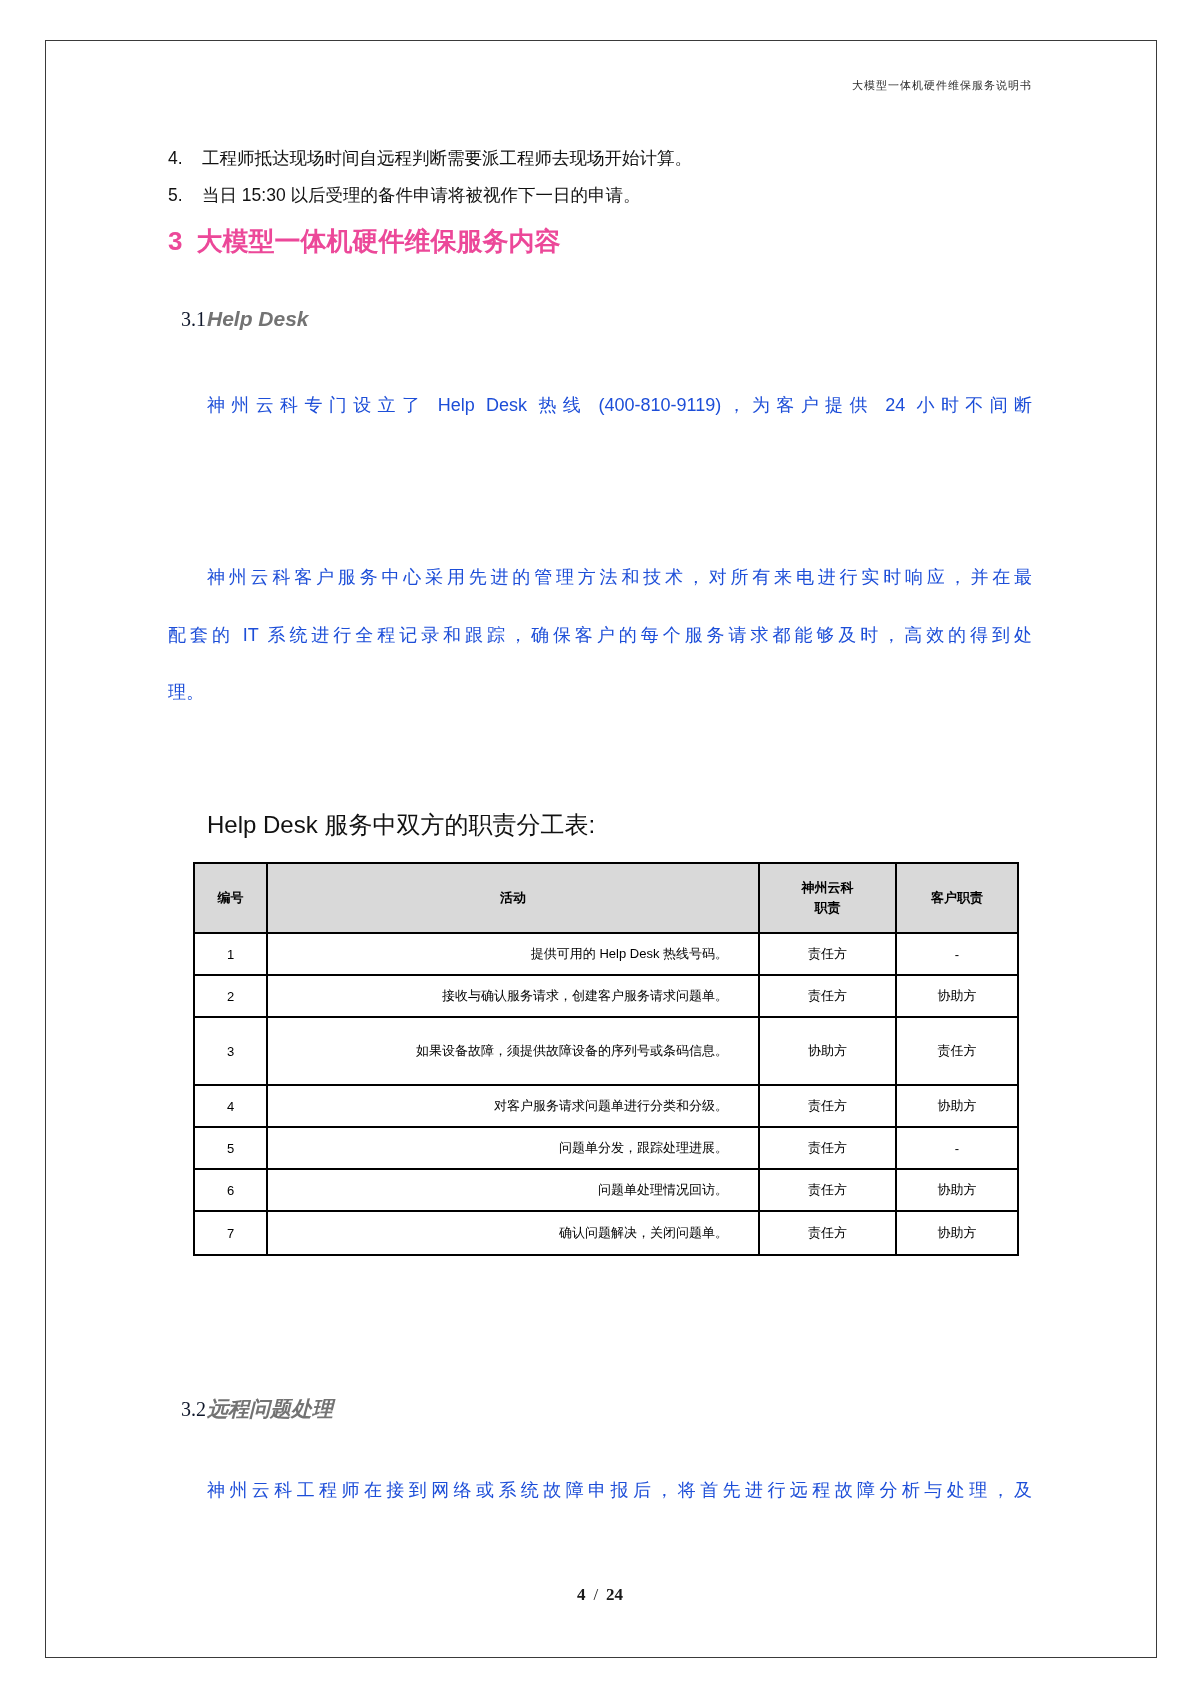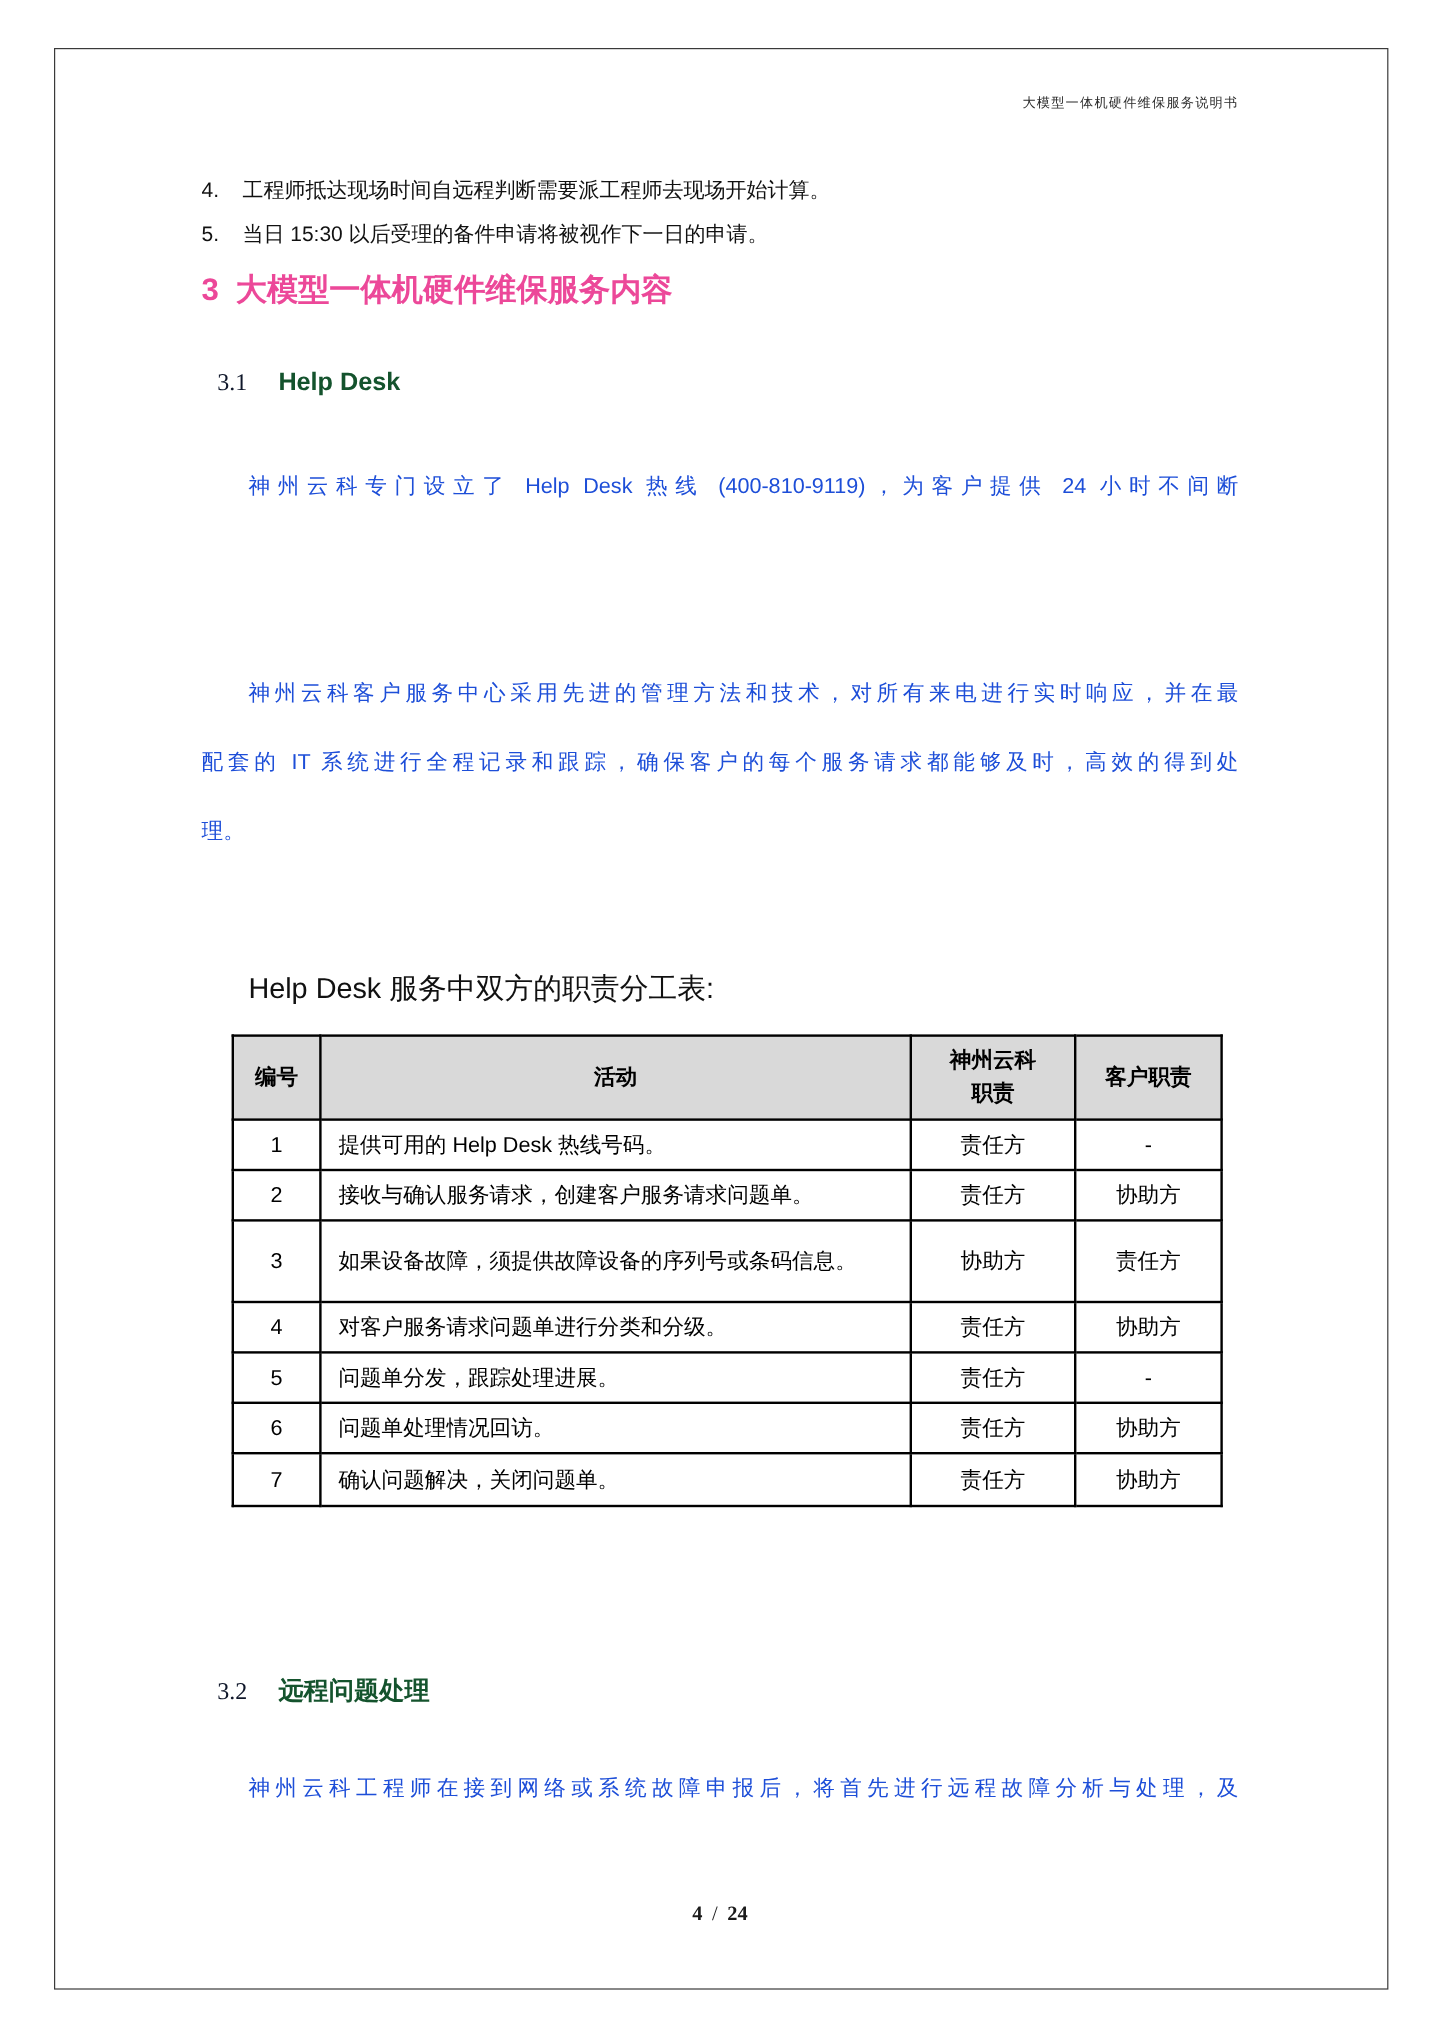--- a/index.html
+++ b/index.html
@@ -23,44 +23,44 @@
   .h1 {
     position:absolute; left:168px; top:224px; width:900px;
     font-size:26px; font-weight:bold; color:#ec4899;
   }
   .h1 .h1-num { margin-right:14px; }
   .h2 { position:absolute; left:181px; width:900px; }
   .h2 .h2-num {
     font-family:"Liberation Serif","DejaVu Serif",serif;
     font-size:20px; color:#0f172a;
   }
-  .h2 .h2-title { font-size:21px; font-weight:bold; color:#14532d; margin-left:26px; }
+  .h2 .h2-title { font-size:21px; font-weight:bold; color:#737373; margin-left:1px;font-style:italic; }
   .h2-31 { top:307px; }
   .h2-32 { top:1395px; }
   .para { position:absolute; left:168px; width:864px; font-size:18px; color:#1d4ed8; }
   .para .line { height:57.6px; line-height:57.6px; }
   .jline { text-align:justify; text-align-last:justify; }
   .indent { text-indent:39px; }
   .p1 { top:377px; }
   .p2 { top:549px; }
   .tbl-intro {
     position:absolute; left:168px; top:806px; width:864px;
     font-size:24px; line-height:38px; text-indent:39px;
   }
   table.svc {
     position:absolute; left:193px; top:862px; width:824px;
-    border-collapse:collapse; table-layout:fixed; font-size:18px; color:#000;padding-left:38px;
+    border-collapse:collapse; table-layout:fixed; font-size:13px; color:#000;padding-left:38px;
   }
   table.svc th, table.svc td { border:2px solid #000; padding:0; text-align:center; vertical-align:middle; }
   table.svc thead th { background:#d9d9d9; font-weight:bold; line-height:1.55; }
   table.svc .c-no  { width:73px; }
   table.svc .c-act { width:492px; }
   table.svc .c-ven { width:137px; }
   table.svc .c-cus { width:122px; }
-  table.svc td.act { text-align:left; padding:4px 30px 4px 14px; line-height:1.7; }
+  table.svc td.act { text-align:right; padding:4px 30px 4px 14px; line-height:1.7; }
   table.svc thead tr { height:70px; }
   table.svc tbody tr { height:42px; }
   table.svc tbody tr:nth-child(3) { height:68px; }
   table.svc tbody tr:nth-child(7) { height:44px; }
   .p3 { top:1462px; }
   .footer {
     position:absolute; left:0; top:1585px; width:100%; text-align:center;
     font-family:"Liberation Serif","DejaVu Serif",serif;
     font-size:17px; font-weight:bold; color:#1a1a1a;
   }

